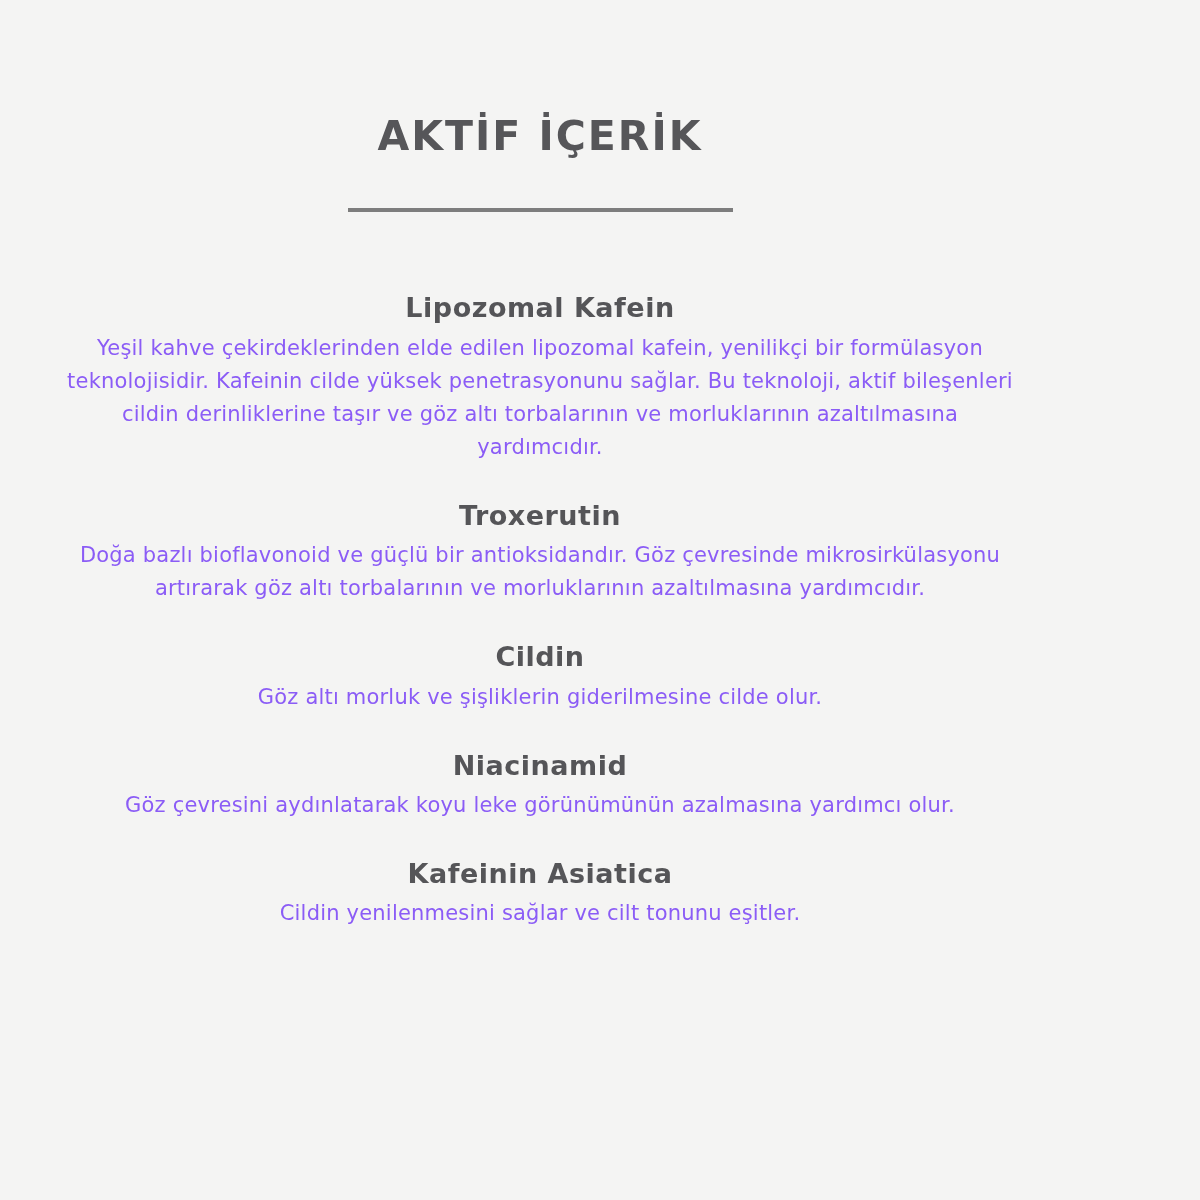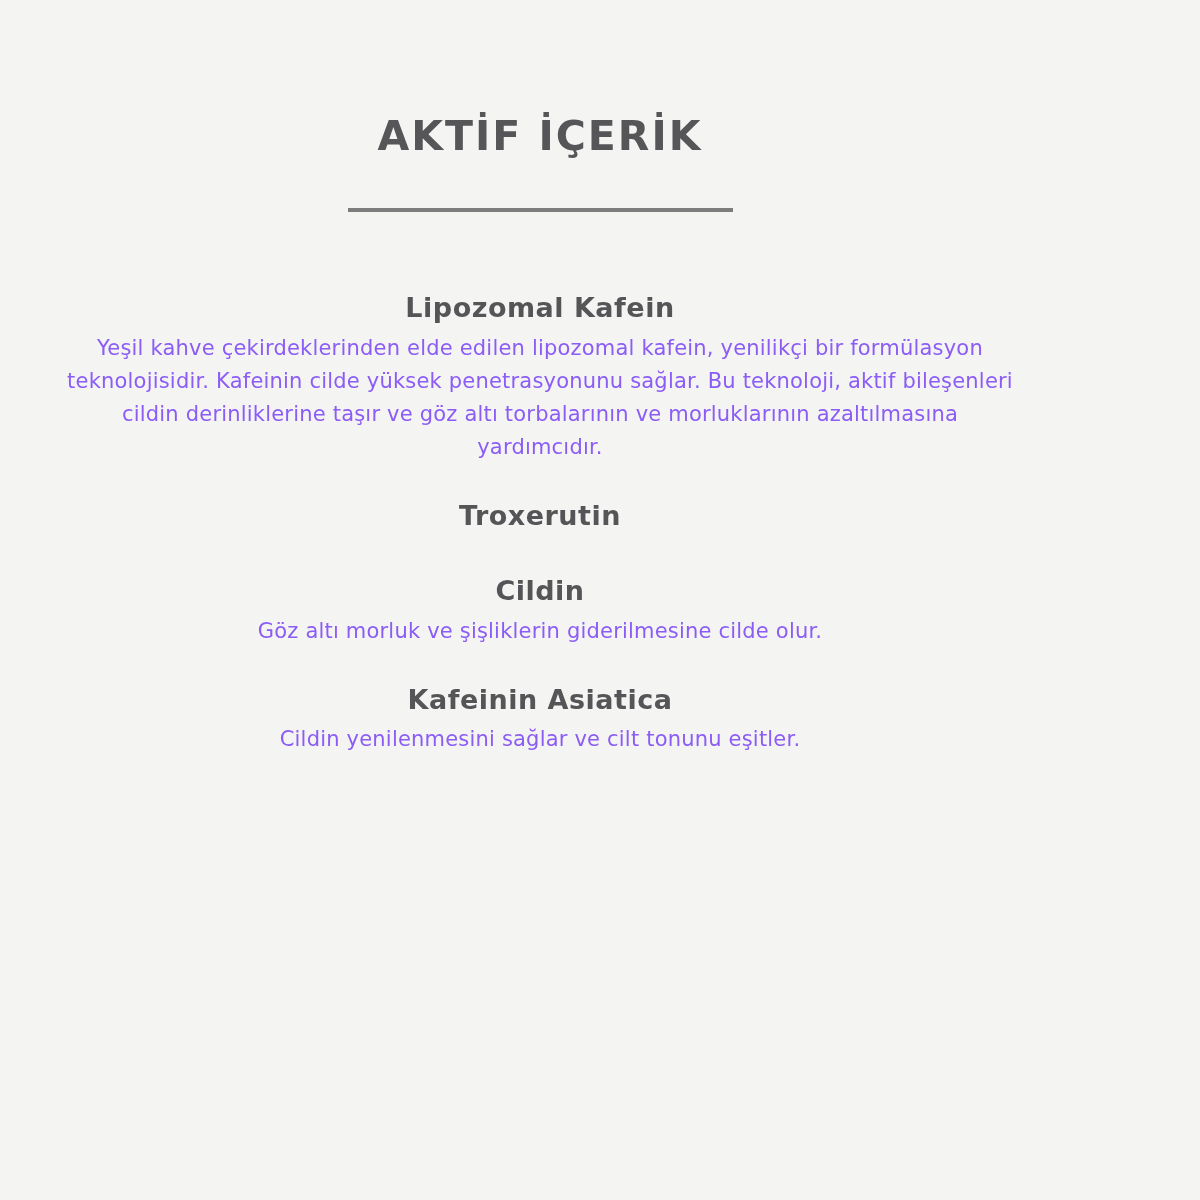--- a/index.html
+++ b/index.html
@@ -82,27 +82,32 @@
 
   <div class="sections">
 
     <div class="section first">
       <h2 class="section-title">Lipozomal Kafein</h2>
       <p class="section-desc">Yeşil kahve çekirdeklerinden elde edilen lipozomal kafein, yenilikçi bir formülasyon teknolojisidir. Kafeinin cilde yüksek penetrasyonunu sağlar. Bu teknoloji, aktif bileşenleri cildin derinliklerine taşır ve göz altı torbalarının ve morluklarının azaltılmasına yardımcıdır.</p>
     </div>
 
     <div class="section">
       <h2 class="section-title">Troxerutin</h2>
+      <p class="section-desc">Doğa bazlı bioflavonoid ve güçlü bir antioksidandır. Göz çevresinde mikrosirkülasyonu artırarak göz altı torbalarının ve morluklarının azaltılmasına yardımcıdır.</p>
     </div>
 
     <div class="section">
       <h2 class="section-title">Cildin</h2>
       <p class="section-desc">Göz altı morluk ve şişliklerin giderilmesine cilde olur.</p>
     </div>
 
+    <div class="section">
+      <h2 class="section-title">Niacinamid</h2>
+      <p class="section-desc">Göz çevresini aydınlatarak koyu leke görünümünün azalmasına yardımcı olur.</p>
+    </div>
 
     <div class="section">
       <h2 class="section-title">Kafeinin Asiatica</h2>
       <p class="section-desc">Cildin yenilenmesini sağlar ve cilt tonunu eşitler.</p>
     </div>
 
   </div>
 </div>
 
 </body></html>

